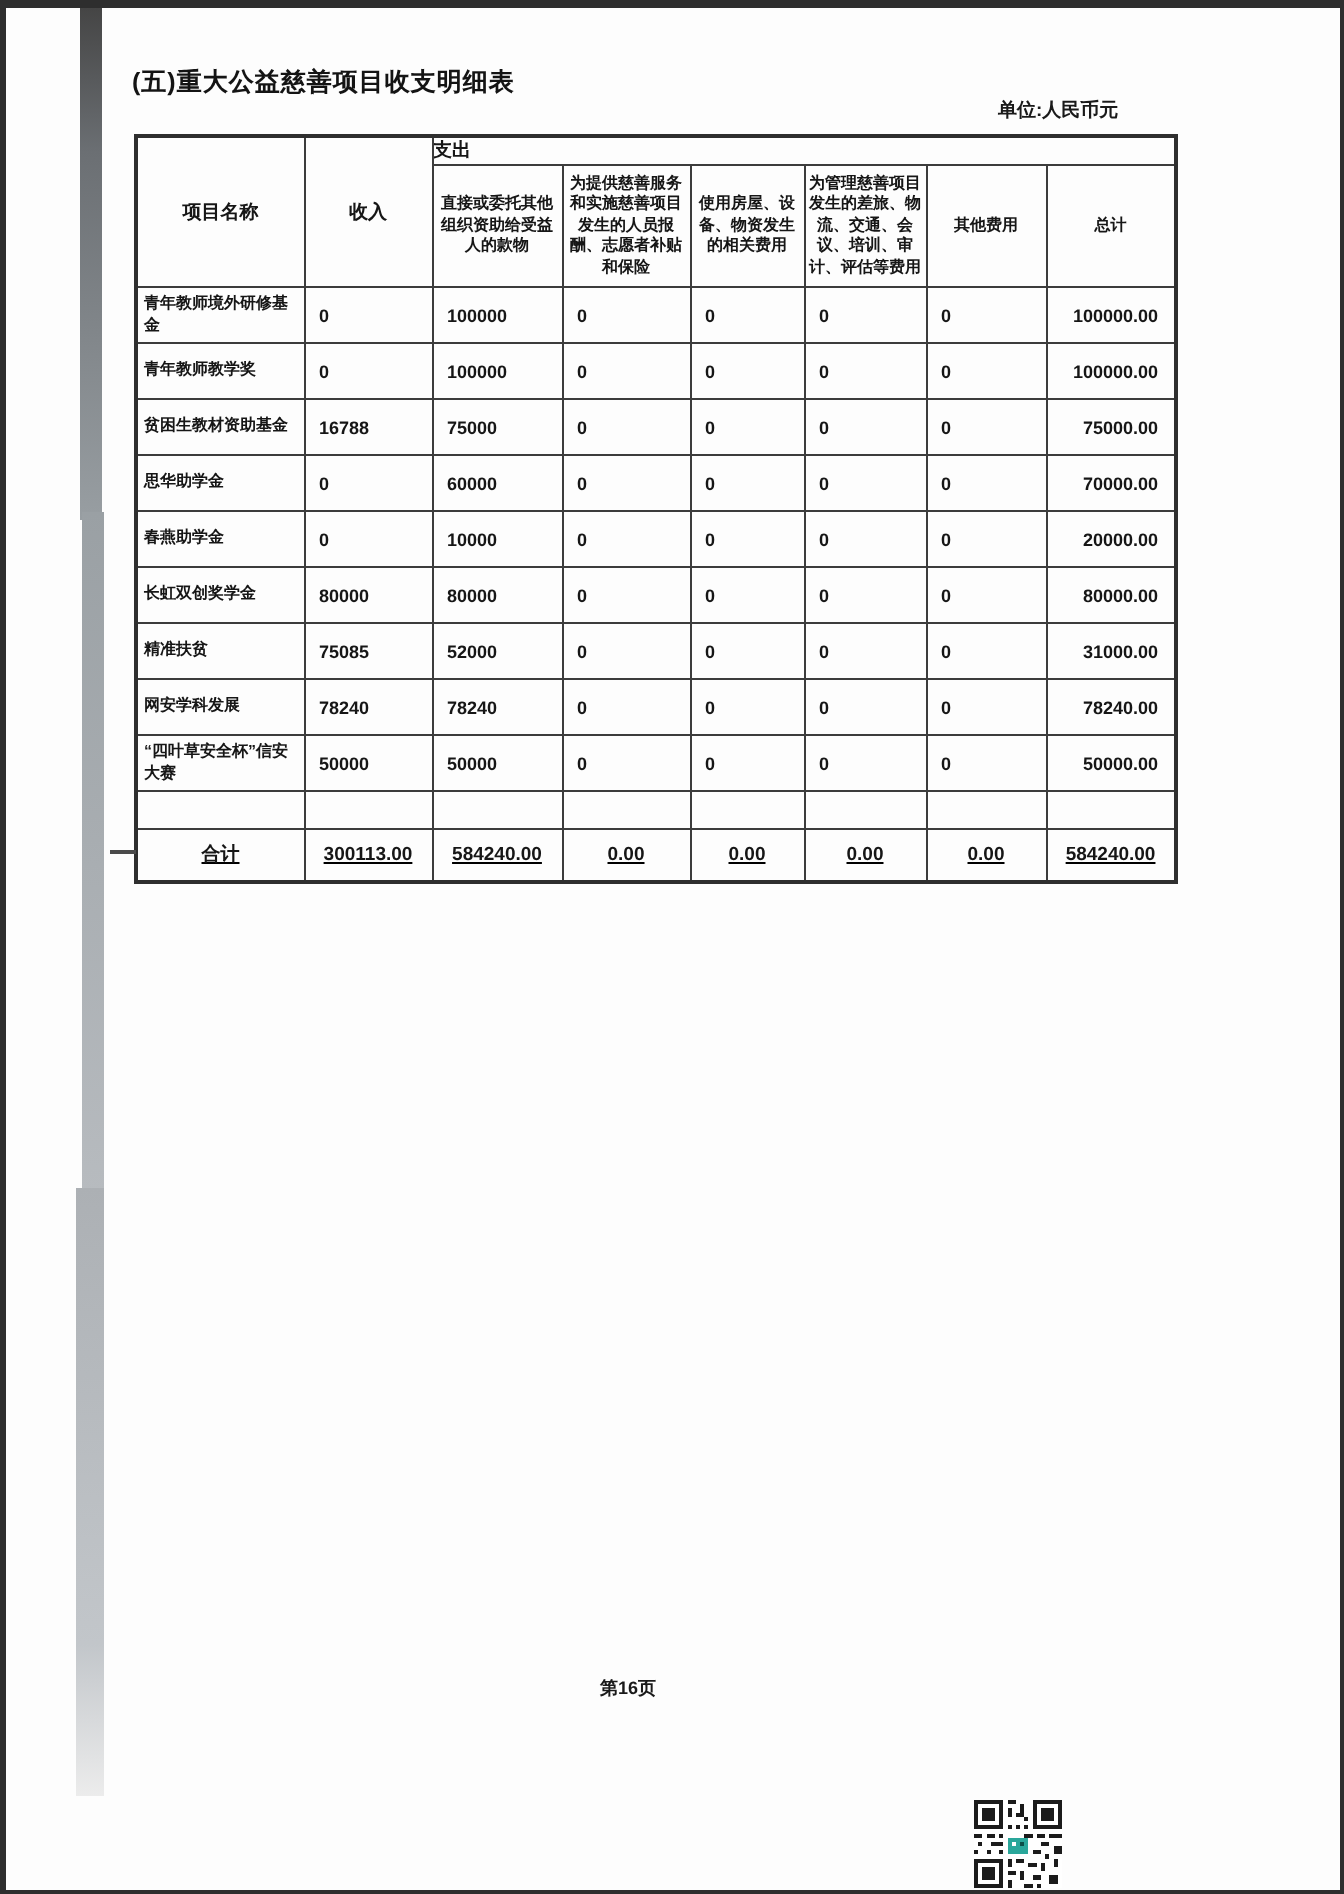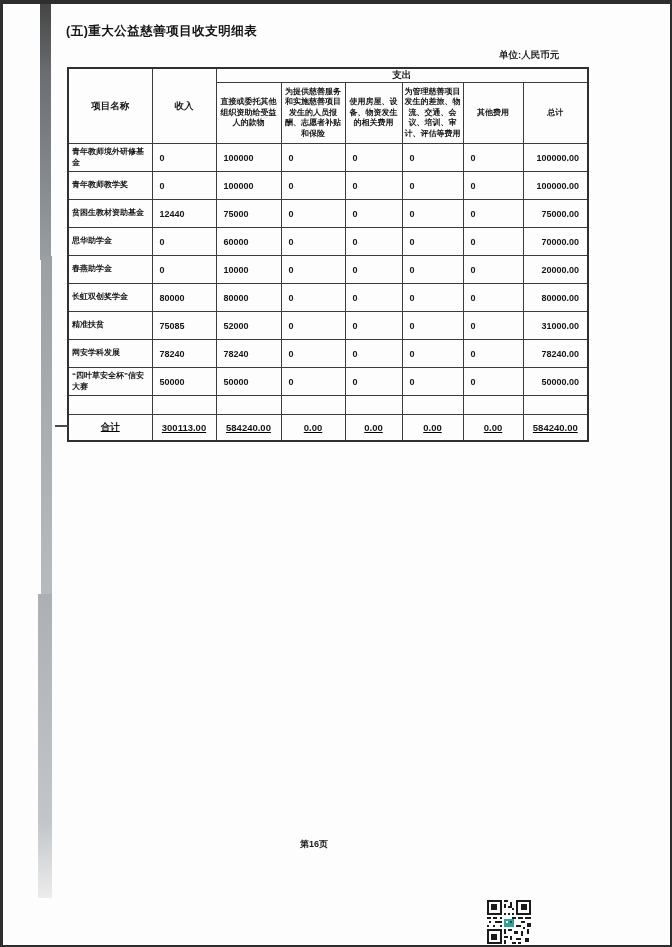--- a/index.html
+++ b/index.html
@@ -15,37 +15,37 @@
     background:#fdfdfd;
   }
   
   .strip-a{position:absolute;left:37px;top:0;width:11px;height:256px;
     background:linear-gradient(180deg,#454545 0%,#6b6f73 28%,#989ea2 100%);}
   .strip-b{position:absolute;left:38px;top:252px;width:11px;height:340px;
     background:linear-gradient(180deg,#9aa0a4 0%,#b7bbbf 100%);}
   .strip-c{position:absolute;left:35px;top:590px;width:14px;height:304px;
     background:linear-gradient(180deg,#acb0b4 0%,#c2c6ca 75%,#ececec 100%);}
   .doc-title{
-    position:absolute;left:63px;top:19px;
+    position:absolute;left:63px;top:29px;
     font-size:12.5px;font-weight:bold;color:#141414;letter-spacing:.5px;text-align:center;
   }
   .unit-label{
     position:absolute;left:496px;top:45px;
     font-size:9.5px;font-weight:bold;color:#1a1a1a;
   }
   table.report{
     position:absolute;left:64px;top:63px;
     border-collapse:collapse;table-layout:fixed;width:520px;
     border:2px solid #2f2f2f;
   }
   table.report th,table.report td{
     border:1px solid #3c3c3c;color:#161616;
     overflow:hidden;
   }
-  th.group-head{height:13px;font-size:9.5px;font-weight:bold;text-align:center;padding:0;}
+  th.group-head{height:13px;font-size:9.5px;font-weight:bold;text-align:left;padding:0;}
   th.main-head{font-size:9.5px;font-weight:bold;text-align:center;padding:0 15px;}
   th.sub-head{height:60px;font-size:8px;font-weight:bold;text-align:center;
     padding:0 2px;line-height:1.3;vertical-align:middle;}
   tr.data-row{height:28px;}
   tr.data-row td{font-size:9px;font-weight:bold;vertical-align:middle;}
   tr.data-row td.c0{font-size:8px;text-align:left;padding:1px 2px 1px 3px;line-height:1.35;}
   tr.data-row td.c1,tr.data-row td.c2,tr.data-row td.c3,
   tr.data-row td.c4,tr.data-row td.c5,tr.data-row td.c6{text-align:left;padding-left:7px;}
   tr.data-row td.c7{text-align:right;padding-right:8px;}
   tr.empty-row{height:19px;}
@@ -114,21 +114,21 @@
           <td class="c1">0</td>
           <td class="c2">100000</td>
           <td class="c3">0</td>
           <td class="c4">0</td>
           <td class="c5">0</td>
           <td class="c6">0</td>
           <td class="c7">100000.00</td>
         </tr>
         <tr class="data-row">
           <td class="c0">贫困生教材资助基金</td>
-          <td class="c1">12440</td>
+          <td class="c1">16788</td>
           <td class="c2">75000</td>
           <td class="c3">0</td>
           <td class="c4">0</td>
           <td class="c5">0</td>
           <td class="c6">0</td>
           <td class="c7">75000.00</td>
         </tr>
         <tr class="data-row">
           <td class="c0">思华助学金</td>
           <td class="c1">0</td>

